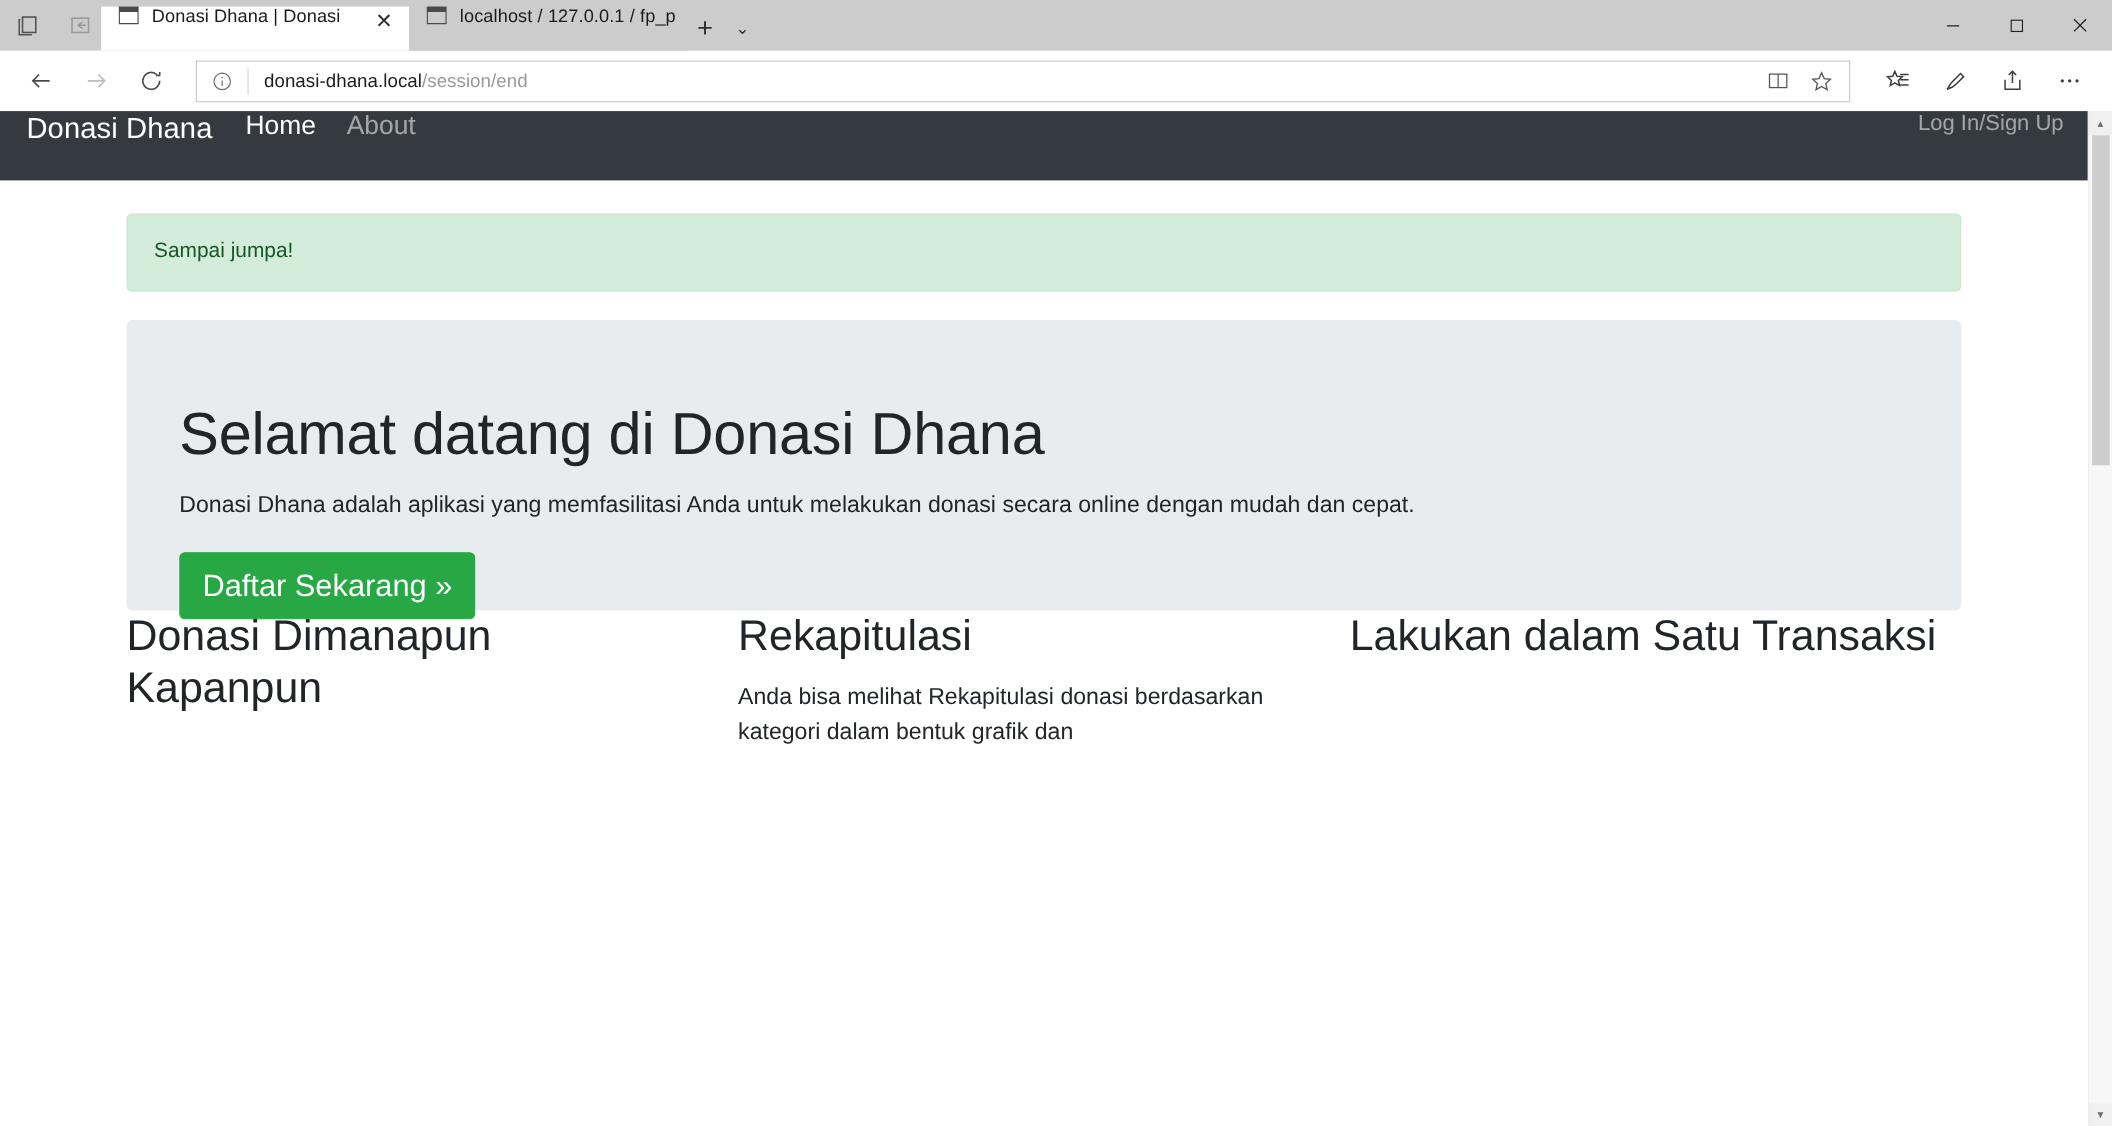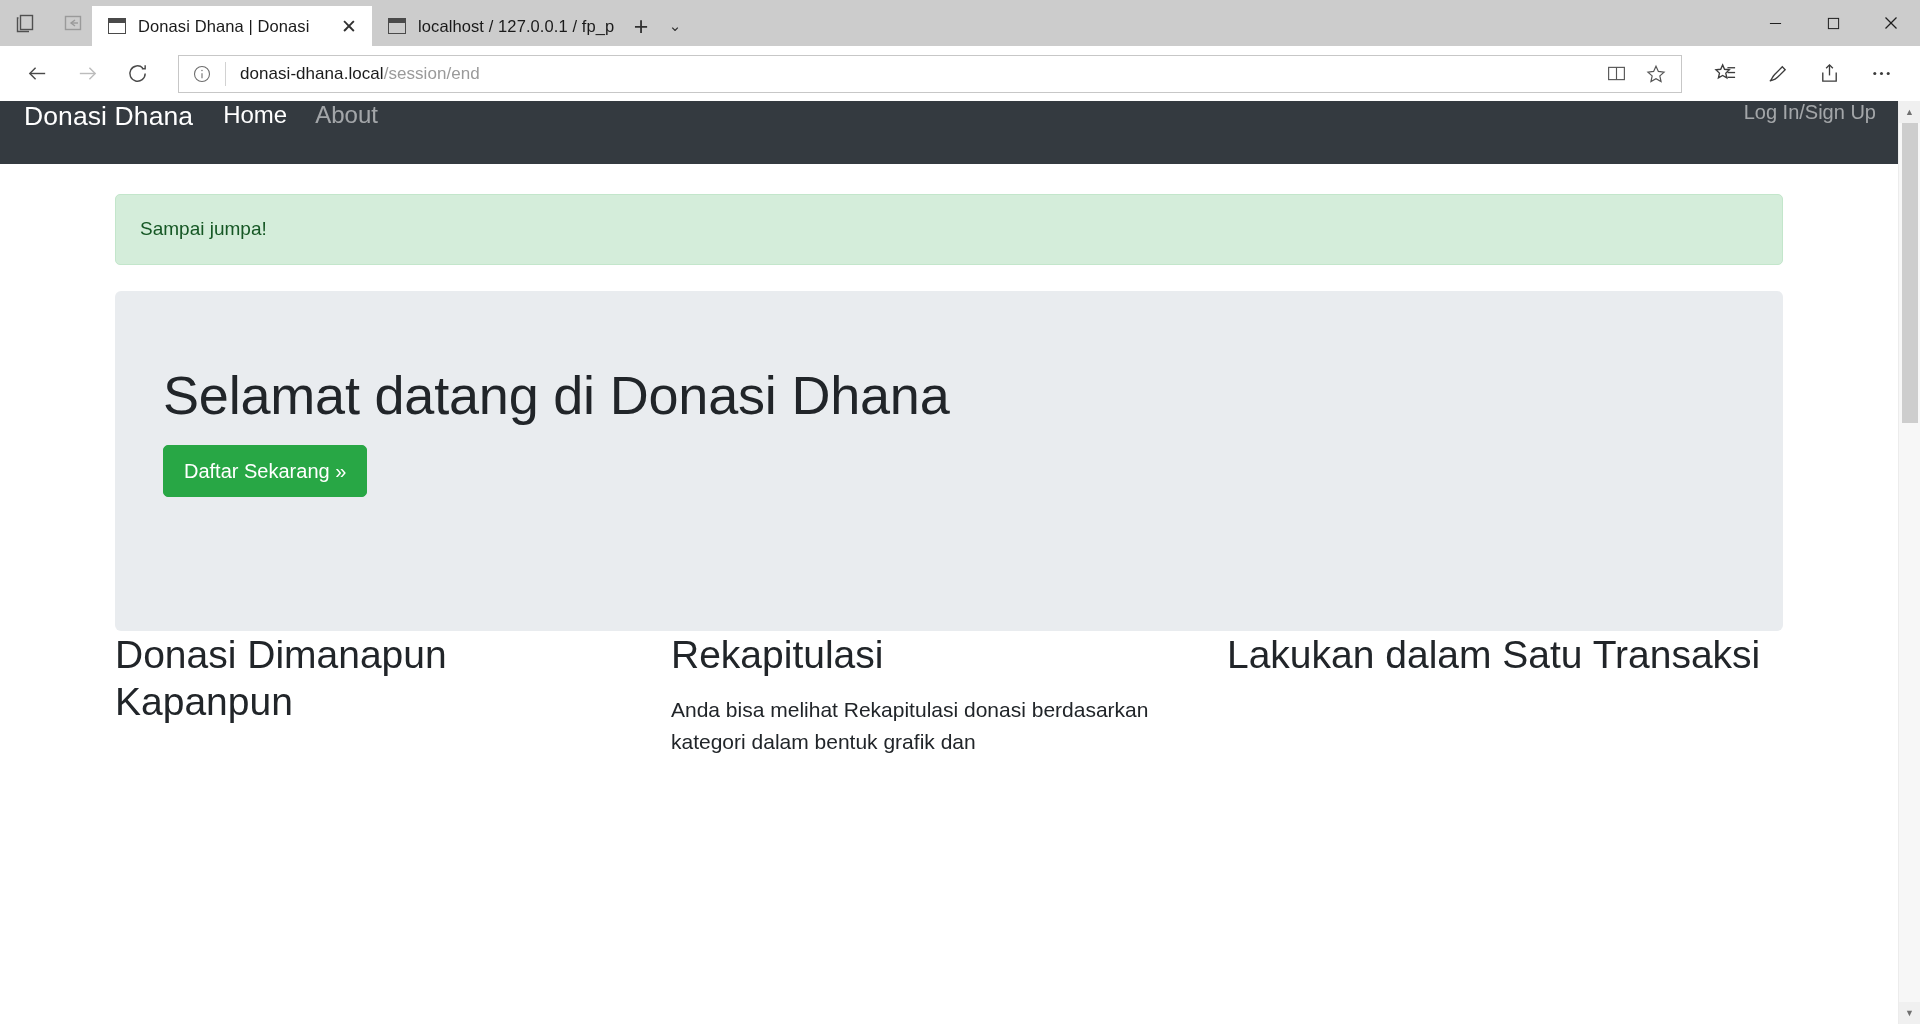--- a/index.html
+++ b/index.html
@@ -30,21 +30,21 @@
     display: flex; align-items: center;
     height: 46px; padding: 0 8px 0 14px;
     gap: 26px;
   }
   .sysicon { width: 22px; height: 22px; color: #505050; display: block; }
   .sysicon.disabled { color: #9a9a9a; }
 
   .tabs { display: flex; align-items: flex-end; height: 46px; }
   .tab {
     height: 40px;
-    display: flex; align-items: center;
+    display: flex; 
     padding: 0 10px 0 16px;
     gap: 12px;
     font-size: 16.5px;
     color: #1a1a1a;
     max-width: 300px;
     position: relative;
   }
   .tab.active { background: #ffffff; }
   .tab.inactive { background: #cccccc; }
   .tab-favicon {
@@ -203,41 +203,41 @@
     background: #d1ecf1;
     border: 1px solid #bee5eb;
     color: #0c5460;
   }
 
   .jumbotron {
     margin-top: 26px;
     background: #e9ecef;
     border-radius: 6px;
     padding: 72px 48px 76px 48px;
-    height: 340px;
+    height: 264px;
   }
   .jumbo-title {
     font-size: 54px;
     font-weight: 400;
     color: #212529;
     line-height: 1.2;
     margin: 0 0 18px 0;
     letter-spacing: -.2px;
   }
   .jumbo-lead {
     font-size: 21px;
     color: #212529;
     margin: 0 0 28px 0;
     line-height: 1.35;
   }
   .btn-primary {
     display: inline-block;
     background: #28a745;
     color: #ffffff;
-    font-size: 20px;
+    font-size: 28px;
     padding: 13px 20px;
     border-radius: 5px;
     border: 1px solid #28a745;
     line-height: 1.2;
   }
 
   .features {
     display: flex;
     gap: 0;
   }
@@ -424,20 +424,21 @@
           <a class="navlink">Log In/Sign Up</a>
         </div>
       </div>
 
       <div class="content">
 
         <div class="alert alert-success">Sampai jumpa!</div>
 
         <div class="jumbotron">
           <h1 class="jumbo-title">Selamat datang di Donasi Dhana</h1>
+          <p class="jumbo-lead">Donasi Dhana adalah aplikasi yang memfasilitasi Anda untuk melakukan donasi secara online dengan mudah dan cepat.</p>
           <a class="btn-primary">Daftar Sekarang »</a>
         </div>
 
         <div class="features">
           <div class="feature">
             <h2>Donasi Dimanapun Kapanpun</h2>
             <p></p>
           </div>
           <div class="feature">
             <h2>Rekapitulasi</h2>

